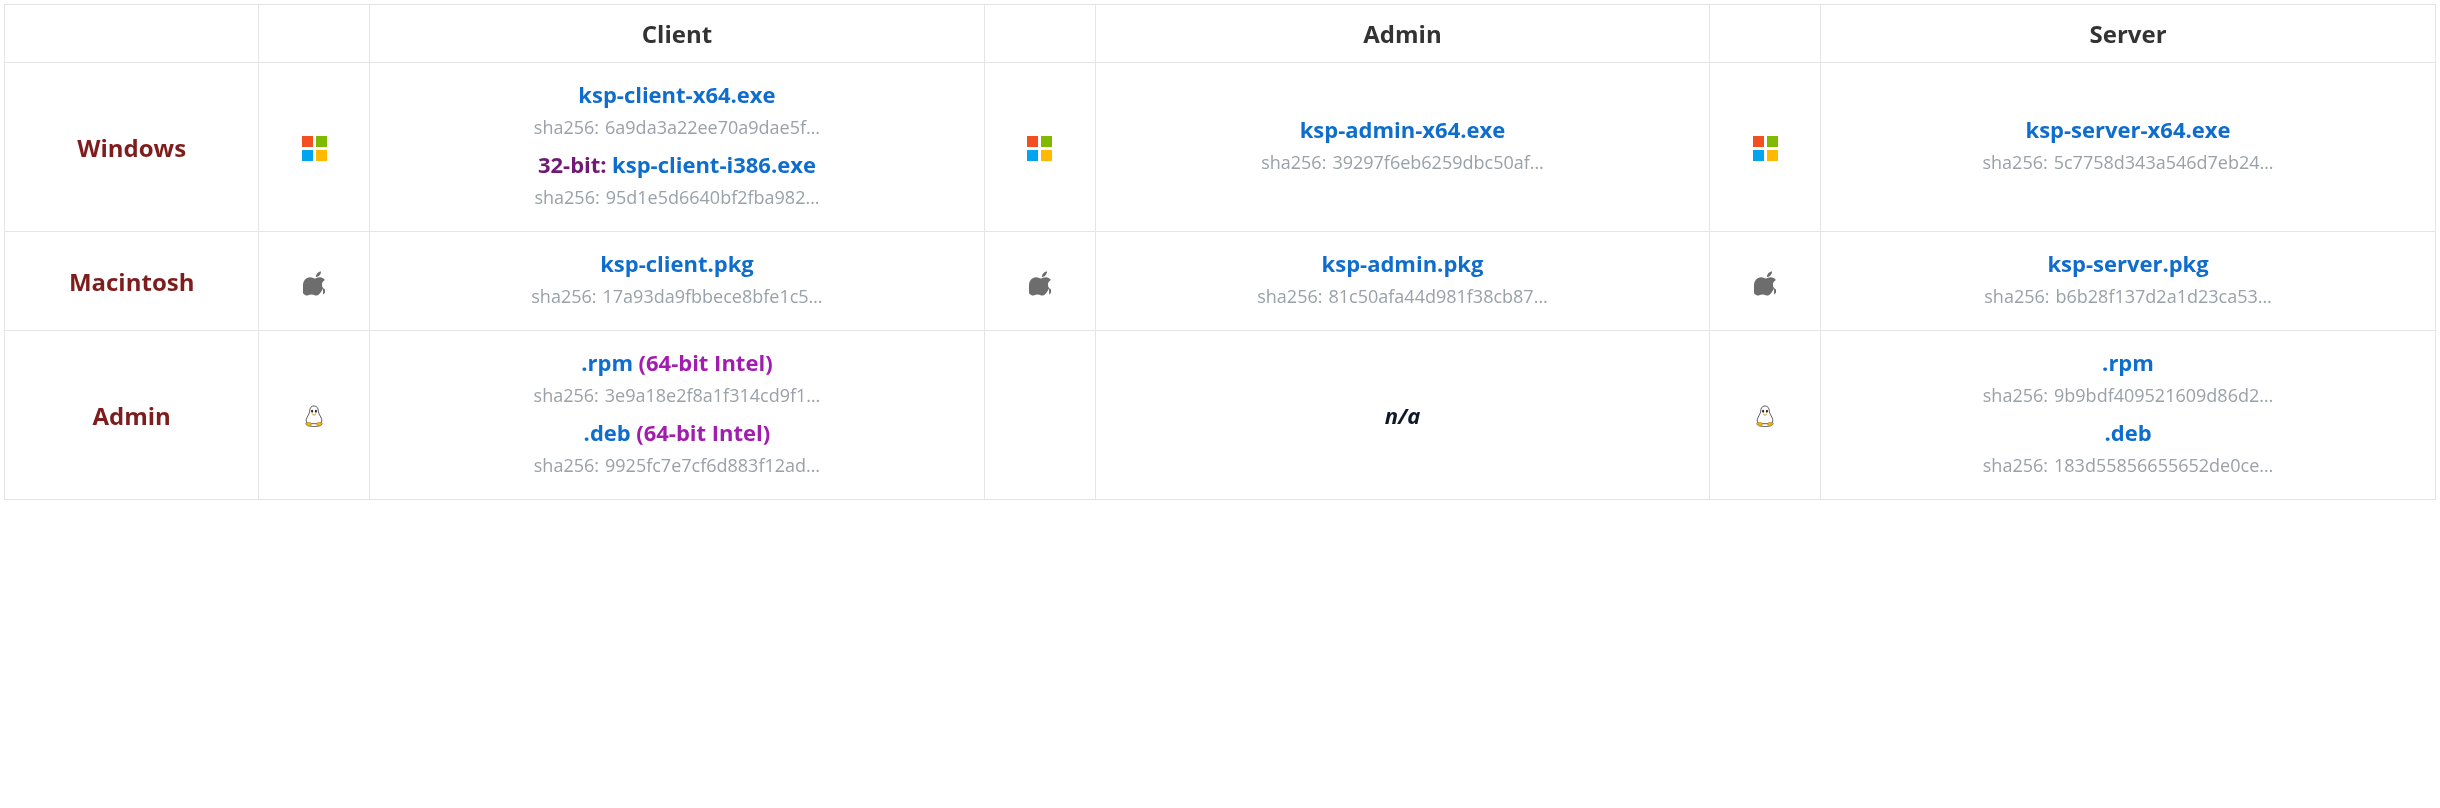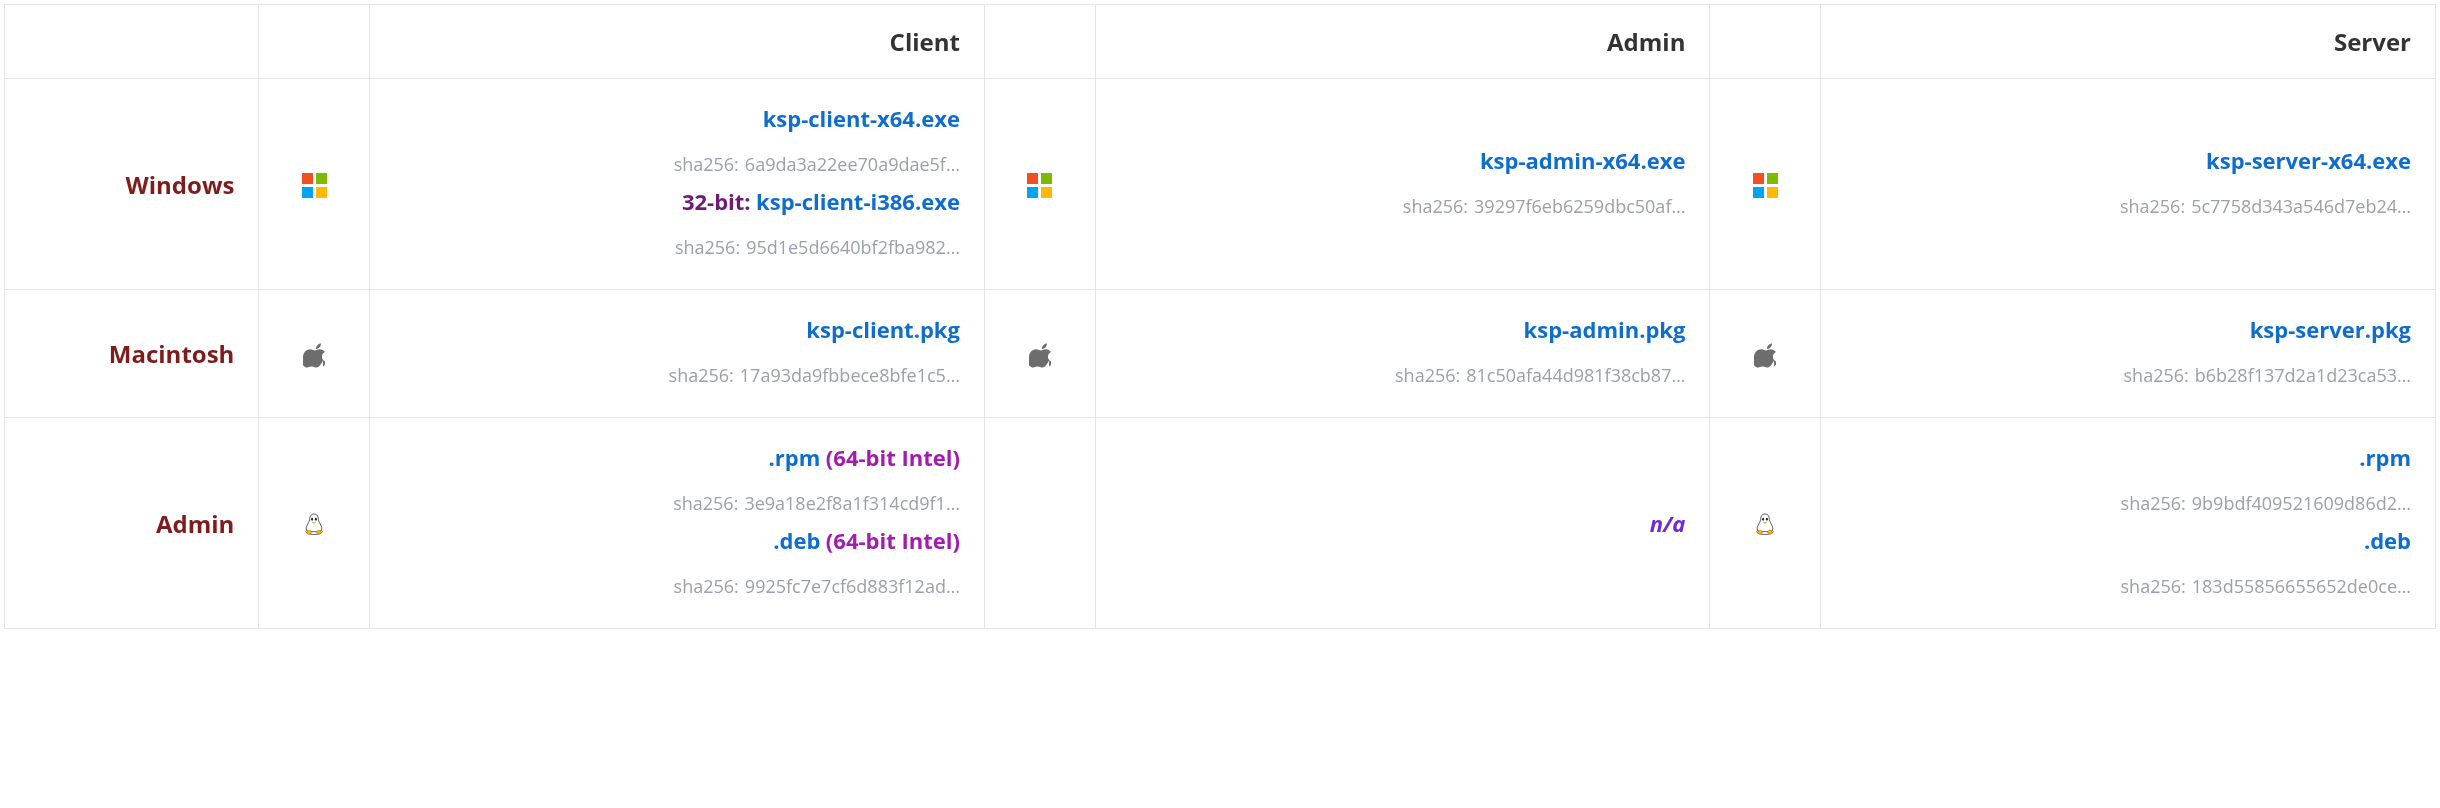--- a/index.html
+++ b/index.html
@@ -12,22 +12,22 @@
     background: #fff;
   }
   table {
     border-collapse: collapse;
     width: 100%;
     table-layout: fixed;
   }
   th, td {
     border: 1px solid #e5e5e5;
     vertical-align: middle;
-    padding: 20px 24px;
-    text-align: right;
+    padding: 12px 24px;
+    text-align: center;
   }
   th {
     font-weight: 700;
     font-size: 24px;
     color: #333;
   }
   td.os-label {
     font-weight: 700;
     font-size: 24px;
     color: #7f1d1d;
@@ -41,40 +41,40 @@
   col.pkg-col { width: 27.8%; }
   a.dl {
     color: #0f6ecd;
     font-weight: 700;
     text-decoration: none;
     font-size: 22px;
   }
   .sha {
     color: #9aa1a8;
     font-size: 18px;
-    margin-top: 19px;
+    margin-top: 6px;
     margin-bottom: 10px;
   }
   .sha-prefix { margin-right: 6px; }
   .block { margin: 4px 0 2px 0; }
   .prefix32 {
     font-weight: 700;
     font-size: 22px;
     color: #701a75;
   }
   .arch-suffix {
     font-weight: 700;
     font-size: 22px;
     color: #a21caf;
   }
   .na {
     font-style: italic;
     font-weight: 700;
     font-size: 22px;
-    color: #6d28d9;
+    color: #0f172a;
   }
   
   .winlogo {
     display: inline-grid;
     grid-template-columns: 11px 11px;
     grid-template-rows: 11px 11px;
     gap: 3px;
     vertical-align: middle;
   }
   .winlogo span:nth-child(1){background:#f25022;}

